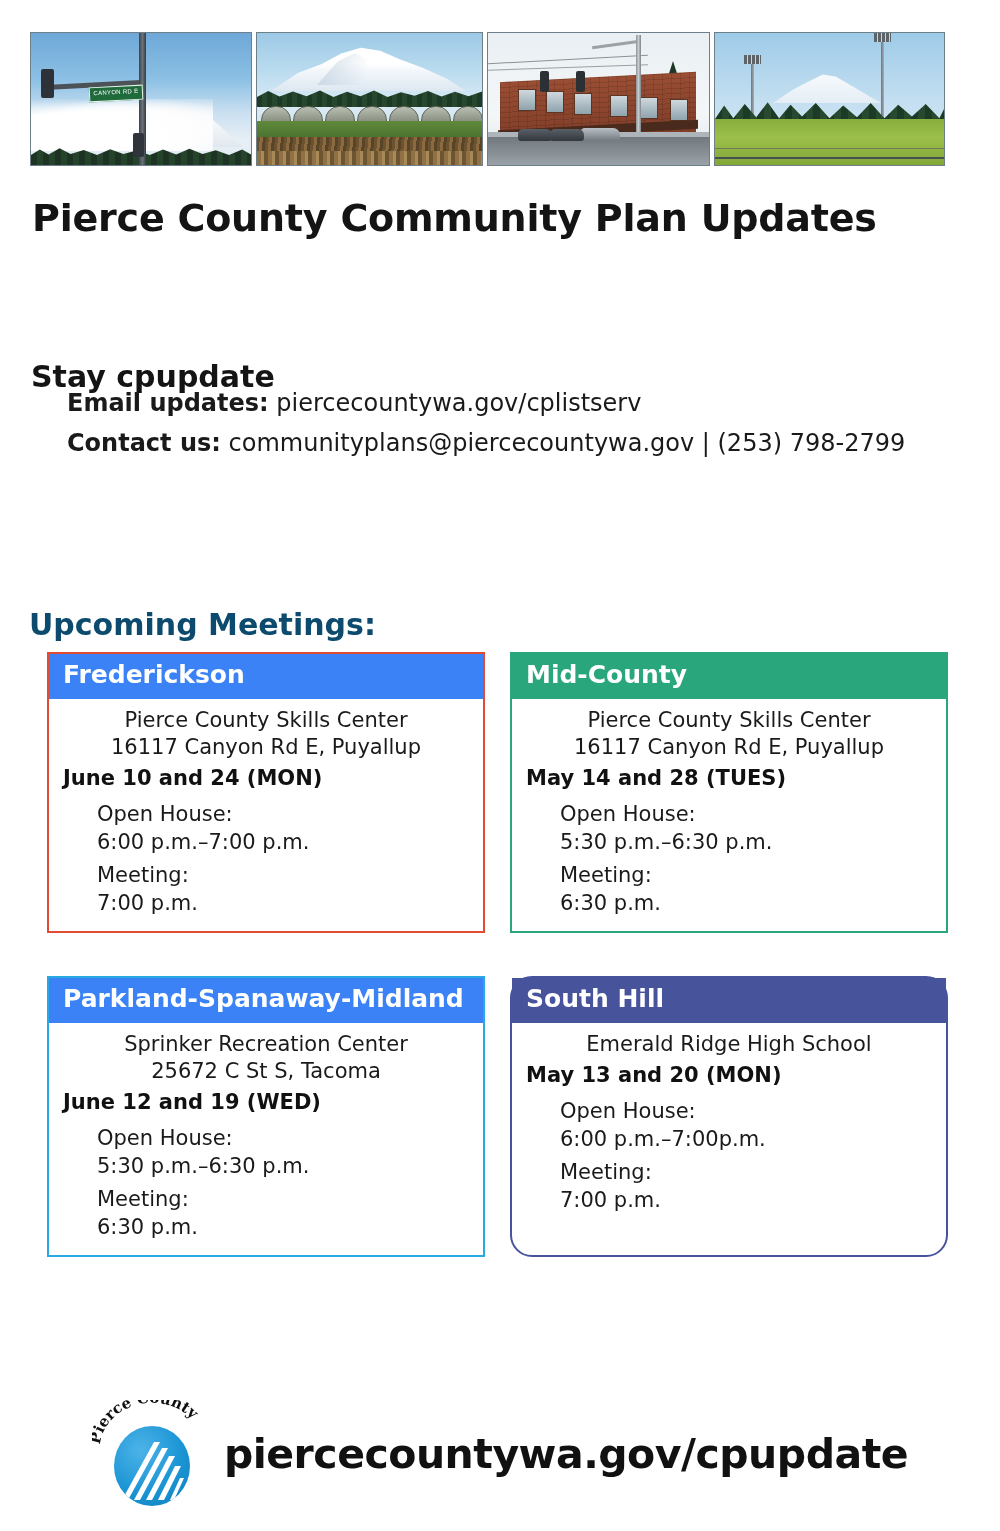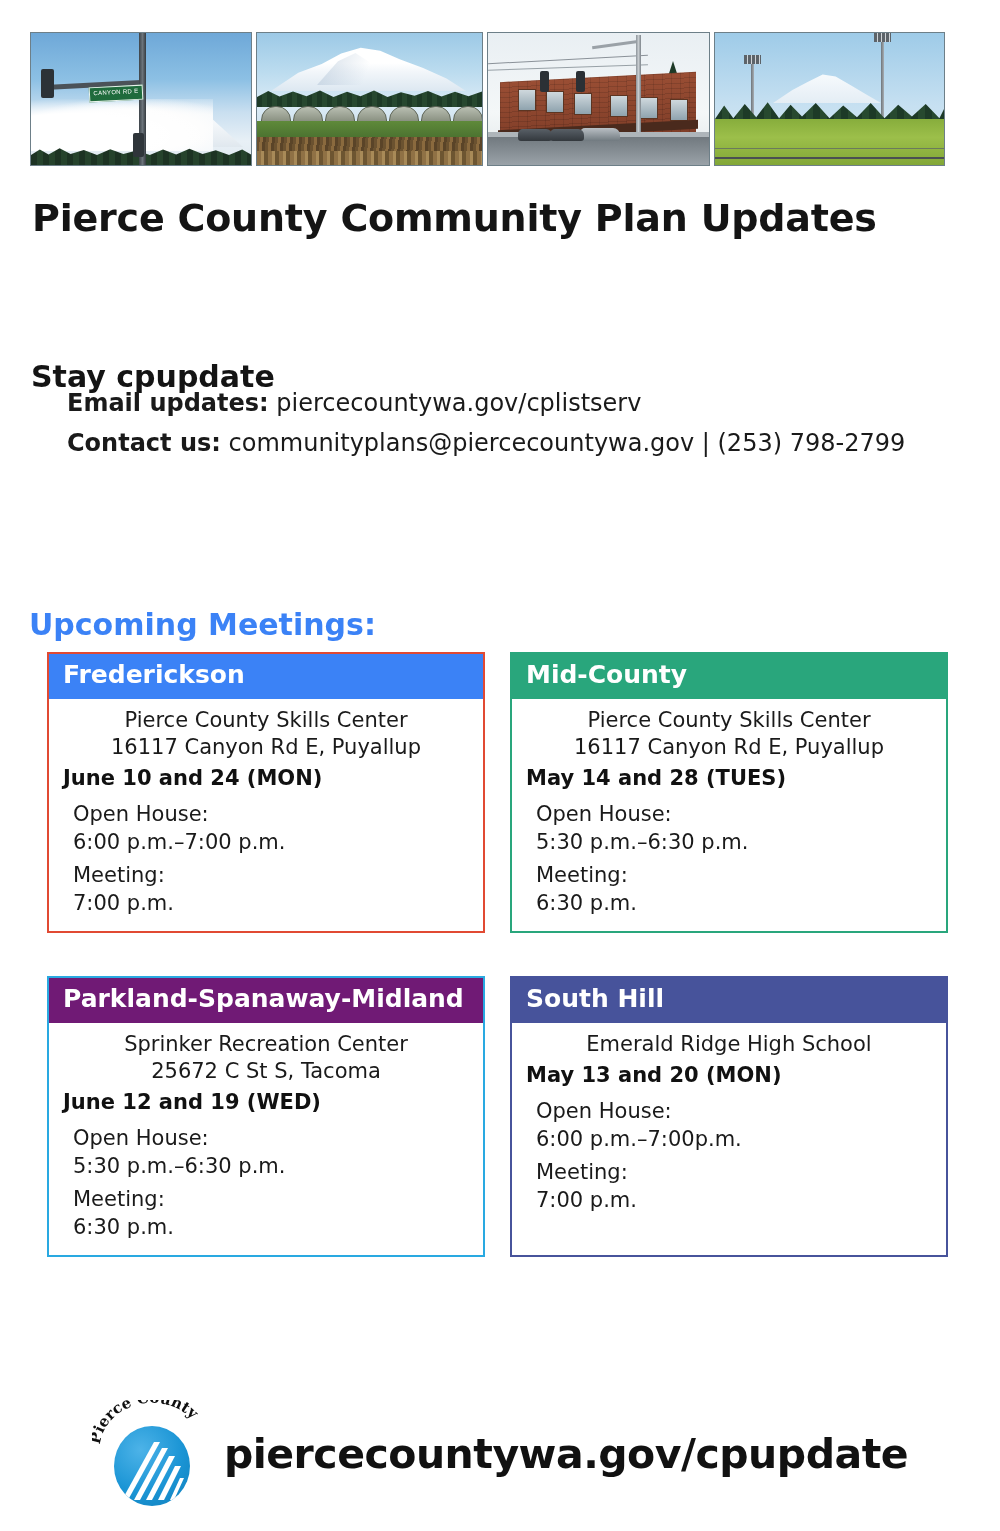--- a/index.html
+++ b/index.html
@@ -255,21 +255,21 @@
   .info-line b { font-weight: bold; }
   .info-line .val { font-weight: normal; }
 
   
   .upcoming-heading {
     position: absolute;
     left: 29px;
     top: 582px;
     font-size: 30px;
     font-weight: bold;
-    color: #3b82f6;
+    color: #0c4a6e;
   }
 
   .cards {
     position: absolute;
     left: 47px;
     top: 652px;
     width: 901px;
   }
   .card-row {
     display: flex;
@@ -298,21 +298,21 @@
     color: #1a1a1a;
     text-align: center;
   }
   .dates {
     font-size: 21px;
     font-weight: bold;
     line-height: 34px;
     color: #111111;
   }
   .slot {
-    margin-left: 10px;
+    margin-left: 34px;
     margin-top: 5px;
   }
   .slot-label, .slot-time {
     font-size: 21px;
     line-height: 28px;
     color: #1a1a1a;
   }
 
   
   .footer {
@@ -483,37 +483,37 @@
           <div class="slot-time">6:30 p.m.</div>
         </div>
       </div>
     </div>
 
   </div>
 
   <div class="card-row">
 
     <div class="card" style="border-color: rgb(41, 169, 225);">
-      <div class="card-header" style="background: #701a75;">Parkland-Spanaway-Midland</div>
+      <div class="card-header" style="background: #3b82f6;">Parkland-Spanaway-Midland</div>
       <div class="card-body">
         <div class="venue">Sprinker Recreation Center</div>
         <div class="venue">25672 C St S, Tacoma</div>
         <div class="dates">June 12 and 19 (WED)</div>
         <div class="slot">
           <div class="slot-label">Open House:</div>
           <div class="slot-time">5:30 p.m.–6:30 p.m.</div>
         </div>
         <div class="slot">
           <div class="slot-label">Meeting:</div>
           <div class="slot-time">6:30 p.m.</div>
         </div>
       </div>
     </div>
 
-    <div class="card" style="border-color: rgb(71, 83, 155);">
+    <div class="card" style="border-color: rgb(71, 83, 155); border-radius: 22px;">
       <div class="card-header" style="background: rgb(71, 83, 155);">South Hill</div>
       <div class="card-body">
         <div class="venue">Emerald Ridge High School</div>
         <div class="dates">May 13 and 20 (MON)</div>
         <div class="slot">
           <div class="slot-label">Open House:</div>
           <div class="slot-time">6:00 p.m.–7:00p.m.</div>
         </div>
         <div class="slot">
           <div class="slot-label">Meeting:</div>

